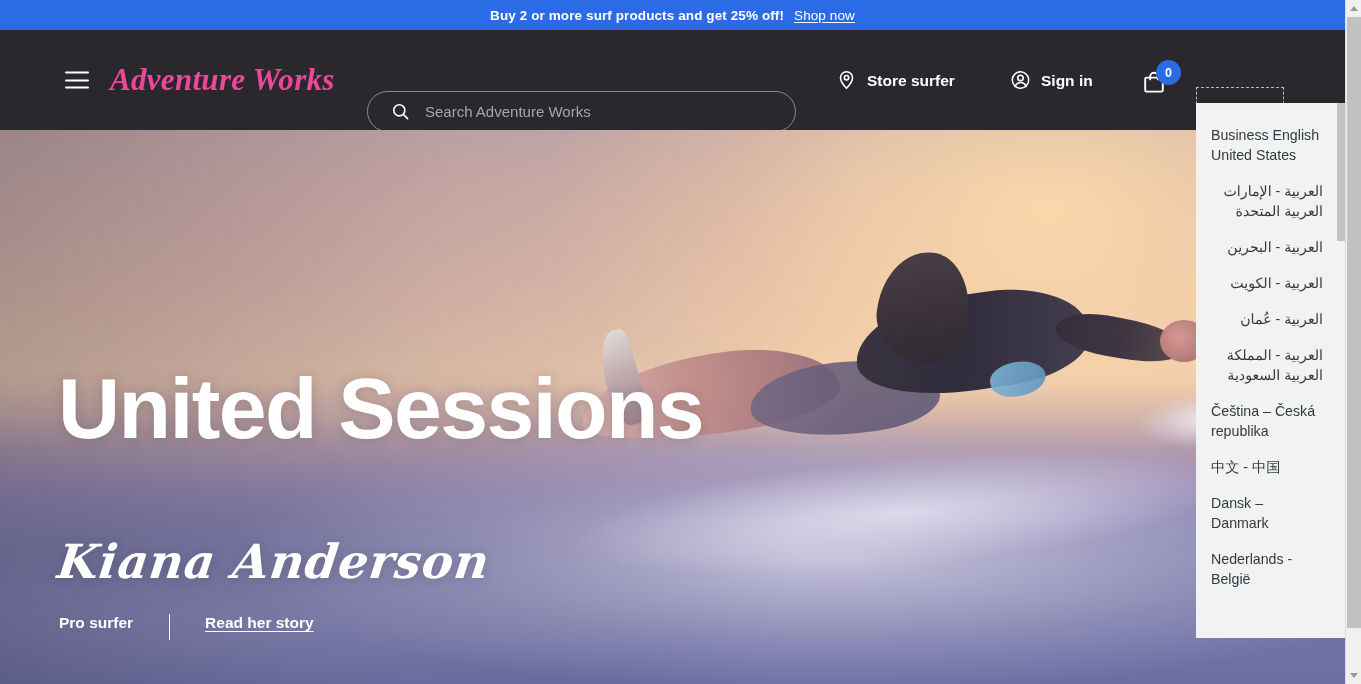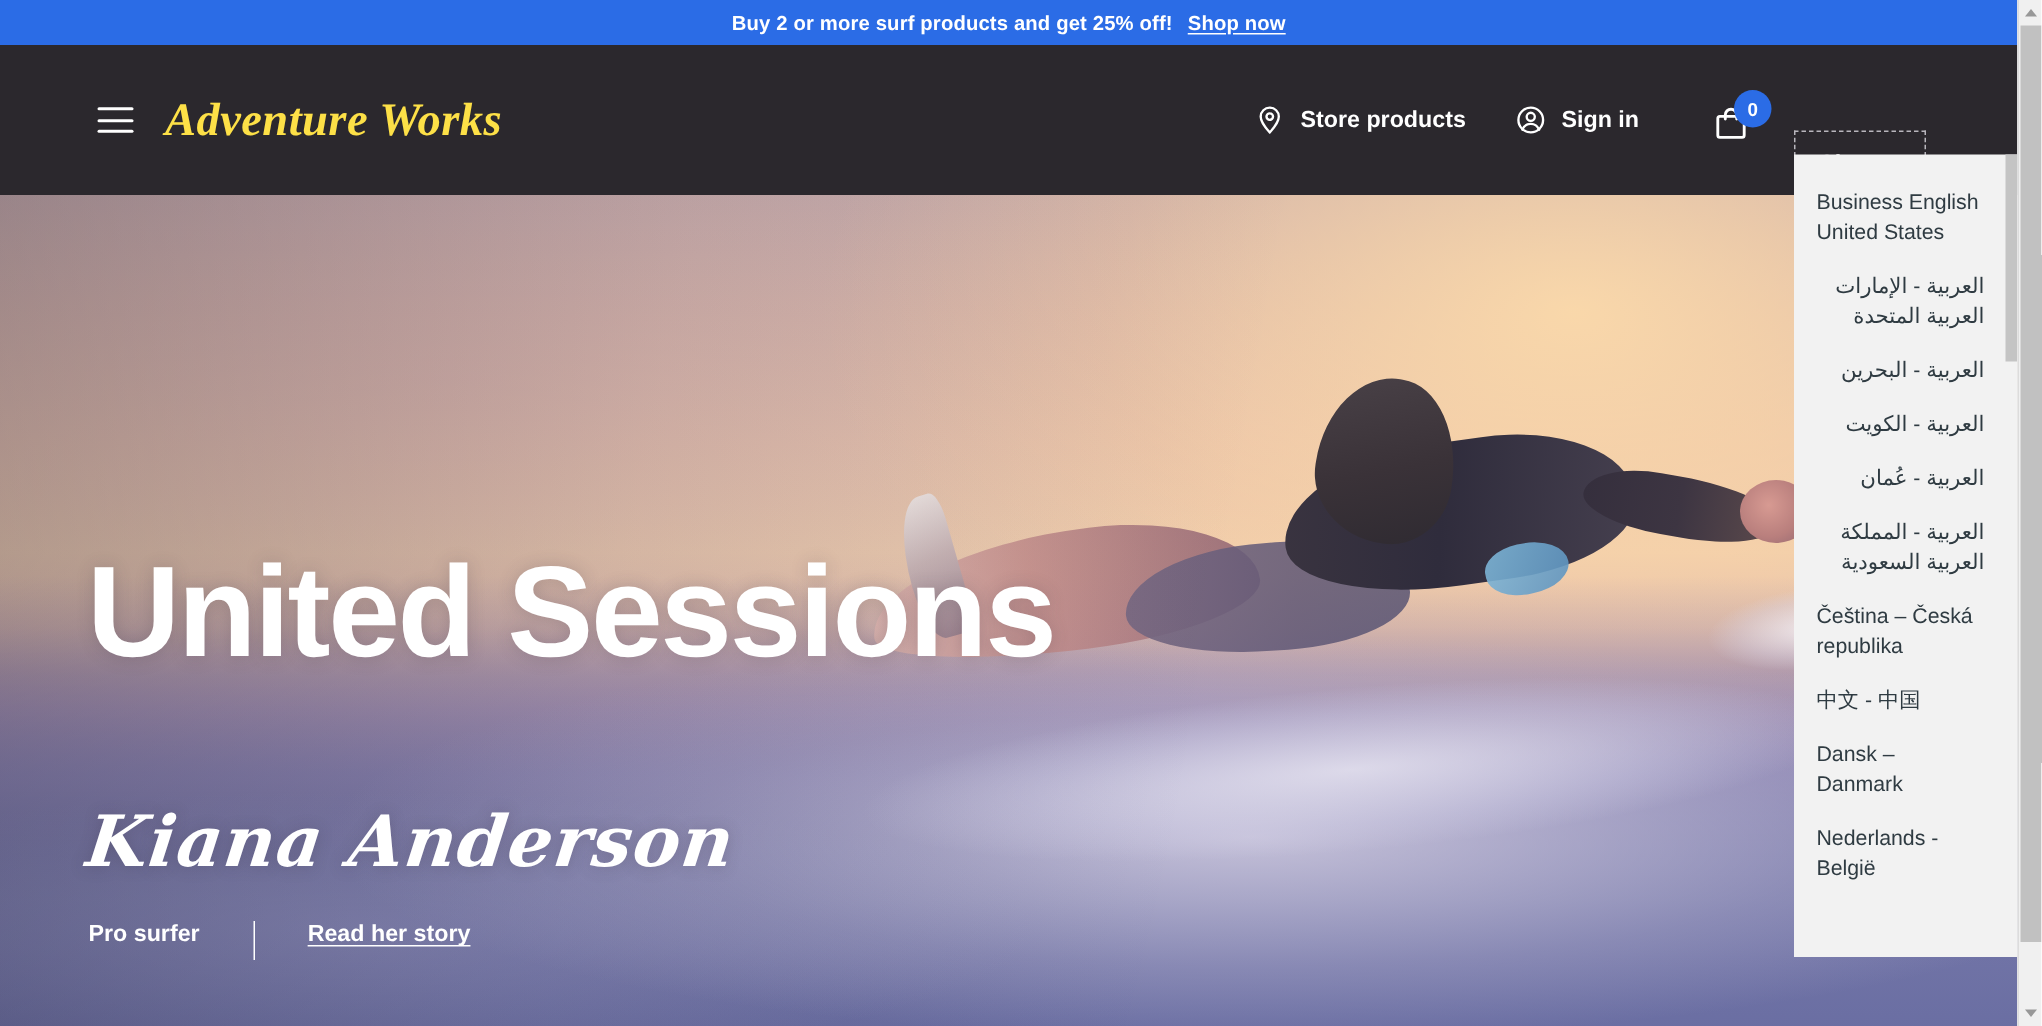--- a/index.html
+++ b/index.html
@@ -43,21 +43,21 @@
     font-size: 13.5px;
     font-weight: 700;
     letter-spacing: 0.1px;
   }
   .promo-banner .promo-text { white-space: nowrap; }
   .promo-banner .promo-link {
     margin-left: 10px;
     color: #ffffff;
     text-decoration: underline;
     text-underline-offset: 2px;
-    font-weight: 700;
+    font-weight: 400;
     cursor: pointer;
   }
 
   
   .site-header {
     position: absolute;
     left: 0; top: 30px;
     width: 1345px;
     height: 100px;
     background: #2B282D;
@@ -83,21 +83,21 @@
   }
 
   .brand {
     position: absolute;
     left: 110px; top: 50%;
     transform: translateY(-50%);
     font-family: "Liberation Serif", serif;
     font-style: italic;
     font-weight: 700;
     font-size: 31px;
-    color: #fde047;
+    color: #ec4899;
     letter-spacing: 0.3px;
     white-space: nowrap;
     cursor: pointer;
     text-align: center;
   }
 
   .search-box {
     position: absolute;
     left: 367px; top: 61px;
     width: 429px; height: 41px;
@@ -465,27 +465,34 @@
     <div class="site-header">
 
       <div class="hamburger">
         <span></span>
           <span></span>
           <span></span>
       </div>
 
       <div class="brand">Adventure Works</div>
 
+      <div class="search-box">
+        <svg class="search-icon" viewBox="0 0 24 24" fill="none">
+          <circle cx="10.5" cy="10.5" r="7" stroke="#ffffff" stroke-width="2"></circle>
+          <line x1="15.6" y1="15.6" x2="21" y2="21" stroke="#ffffff" stroke-width="2" stroke-linecap="round"></line>
+        </svg>
+        <input class="search-input" type="text" placeholder="Search Adventure Works" style="">
+      </div>
 
       <div class="nav-action" id="store-locator">
         <svg width="21" height="21" viewBox="0 0 24 24" fill="none">
           <path d="M12 2.6c-3.8 0-6.9 3.05-6.9 6.8 0 4.9 6.9 12 6.9 12s6.9-7.1 6.9-12c0-3.75-3.1-6.8-6.9-6.8z" stroke="#ffffff" stroke-width="1.8"></path>
           <circle cx="12" cy="9.4" r="2.5" stroke="#ffffff" stroke-width="1.8"></circle>
         </svg>
-        <span class="nav-label">Store products</span>
+        <span class="nav-label">Store surfer</span>
       </div>
 
       <div class="nav-action" id="sign-in">
         <svg width="21" height="21" viewBox="0 0 24 24" fill="none">
           <circle cx="12" cy="12" r="9.4" stroke="#ffffff" stroke-width="1.8"></circle>
           <circle cx="12" cy="9.6" r="3.1" stroke="#ffffff" stroke-width="1.8"></circle>
           <path d="M5.6 19.4c1.2-3 3.6-4.5 6.4-4.5s5.2 1.5 6.4 4.5" stroke="#ffffff" stroke-width="1.8" stroke-linecap="round"></path>
         </svg>
         <span class="nav-label">Sign in</span>
       </div>

